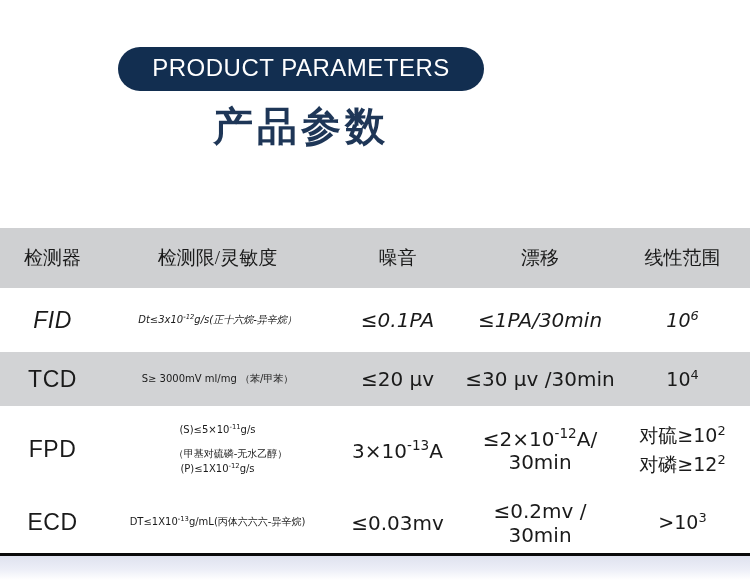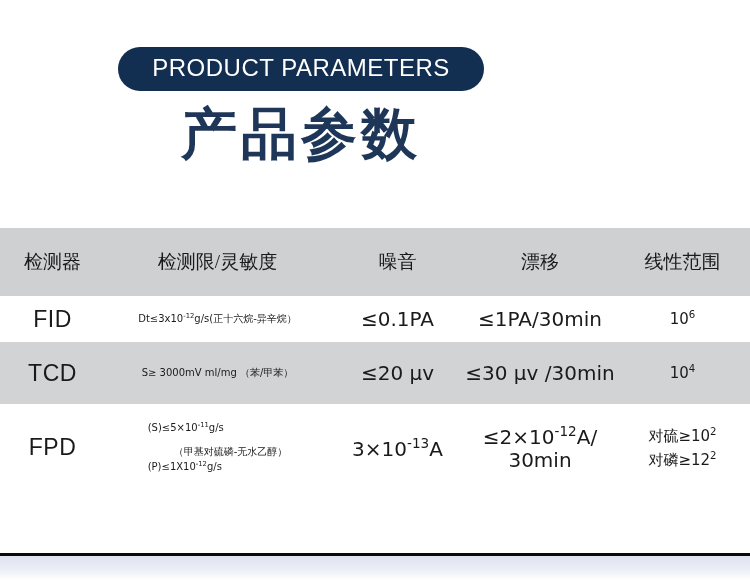--- a/index.html
+++ b/index.html
@@ -28,21 +28,21 @@
     border-radius: 22px;
     padding: 9px 34px 11px 34px;
     font-size: 24px;
     letter-spacing: 0.5px;
     line-height: 1;
     white-space: nowrap;
   }
   #cn-title {
     margin-top: 14px;
     color: #1E3657;
-    font-size: 56px;
+    font-size: 40px;
     font-weight: bold;
     letter-spacing: 4px;
     line-height: 1.05;
     font-family: "DejaVu Sans", "Liberation Sans", sans-serif;
   }
 
   
   #params-table {
     position: absolute;
     left: 0;
@@ -56,21 +56,21 @@
     margin: 0;
     text-align: center;
     vertical-align: middle;
     color: #1a1a1a;
     font-weight: normal;
   }
   .row-head {
     background: #cfd0d2;
   }
   .row-head td {
-    height: 68px;
+    height: 60px;
     font-size: 19px;
     font-family: Liberation Serif, serif;
   }
   .row-white { background: #ffffff; }
   .row-gray  { background: #d2d3d5; }
 
   .c-det   { width: 105px; }
   .c-limit { width: 225px; }
   .c-noise { width: 135px; }
   .c-drift { width: 150px; }
@@ -83,34 +83,34 @@
   .cell-txt {
     font-size: 10px;
     line-height: 1.45;
     font-family: "DejaVu Sans", "Liberation Sans", sans-serif;
   }
   .cell-mid {
     font-size: 20px;
     font-family: "DejaVu Sans", "Liberation Sans", sans-serif;
   }
   .cell-range {
-    font-size: 15px;
+    font-size: 19px;
     line-height: 1.5;
     font-family: "DejaVu Sans", "Liberation Sans", sans-serif;
   }
   sup { font-size: 0.68em; }
 
-  tr.r-fid td { height: 46px; }
-  tr.r-tcd td { height: 62px; }
+  tr.r-fid td { height: 64px; font-style: italic; }
+  tr.r-tcd td { height: 54px; }
   tr.r-fpd td { height: 87px; }
   tr.r-ecd td { height: 59px; }
 
   .fpd-lines {
     display: inline-block;
-    text-align: left;
+    text-align: center;
     line-height: 1.55;
   }
   .fpd-l2 { padding-left: 26px; margin-top: 8px; }
 
   
   #bottom-rule {
     position: absolute;
     left: 0;
     top: 553px;
     width: 750px;
@@ -177,17 +177,24 @@
         </span>
       </td>
       <td class="cell-mid"><span>3×10</span><sup>-13</sup><span>A</span></td>
       <td class="cell-mid"><span>≤2×10</span><sup>-12</sup><span>A/ 30min</span></td>
       <td class="cell-range">
         <div><span>对硫≥10</span><sup>2</sup></div>
         <div><span>对磷≥12</span><sup>2</sup></div>
       </td>
     </tr>
 
+    <tr class="row-white r-ecd">
+      <td class="det-label">ECD</td>
+      <td class="cell-txt"><span>DT≤1X10</span><sup>-13</sup><span>g/mL(丙体六六六-异辛烷)</span></td>
+      <td class="cell-mid">≤0.03mv</td>
+      <td class="cell-mid">≤0.2mv / 30min</td>
+      <td class="cell-range"><span>&gt;10</span><sup>3</sup></td>
+    </tr>
   </tbody>
 </table>
 
 <div id="bottom-rule"></div>
 <div id="bottom-band"></div>
 
 </body></html>

